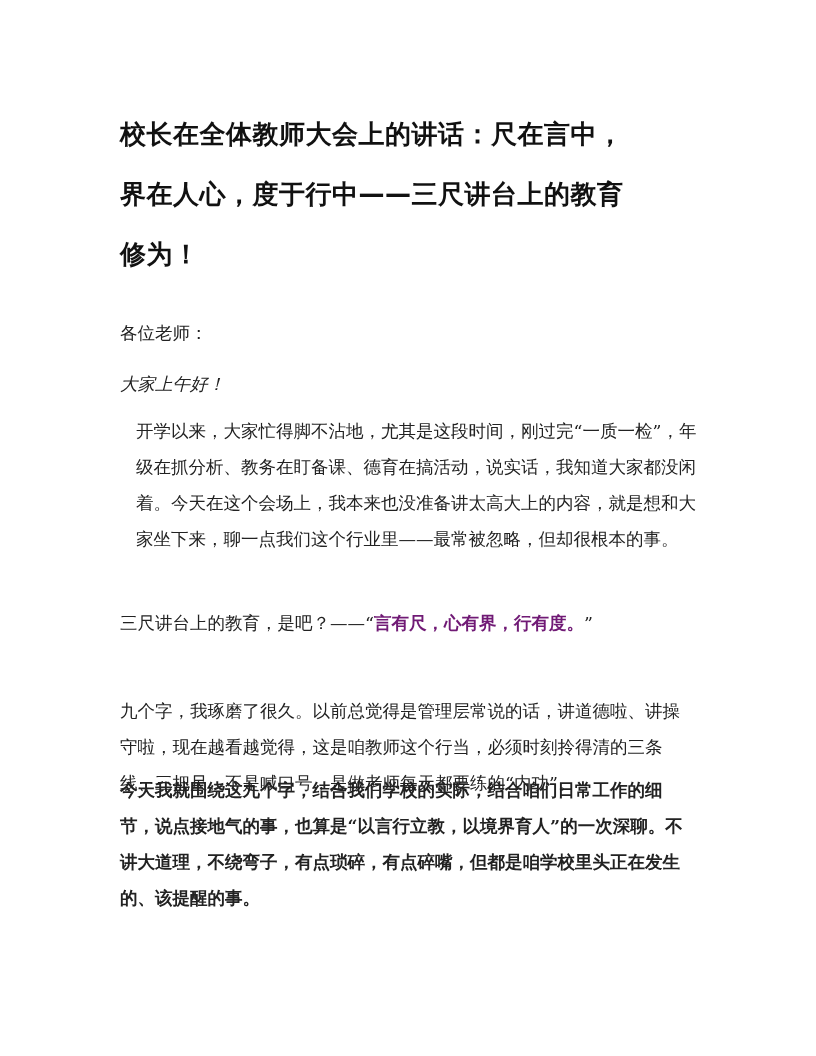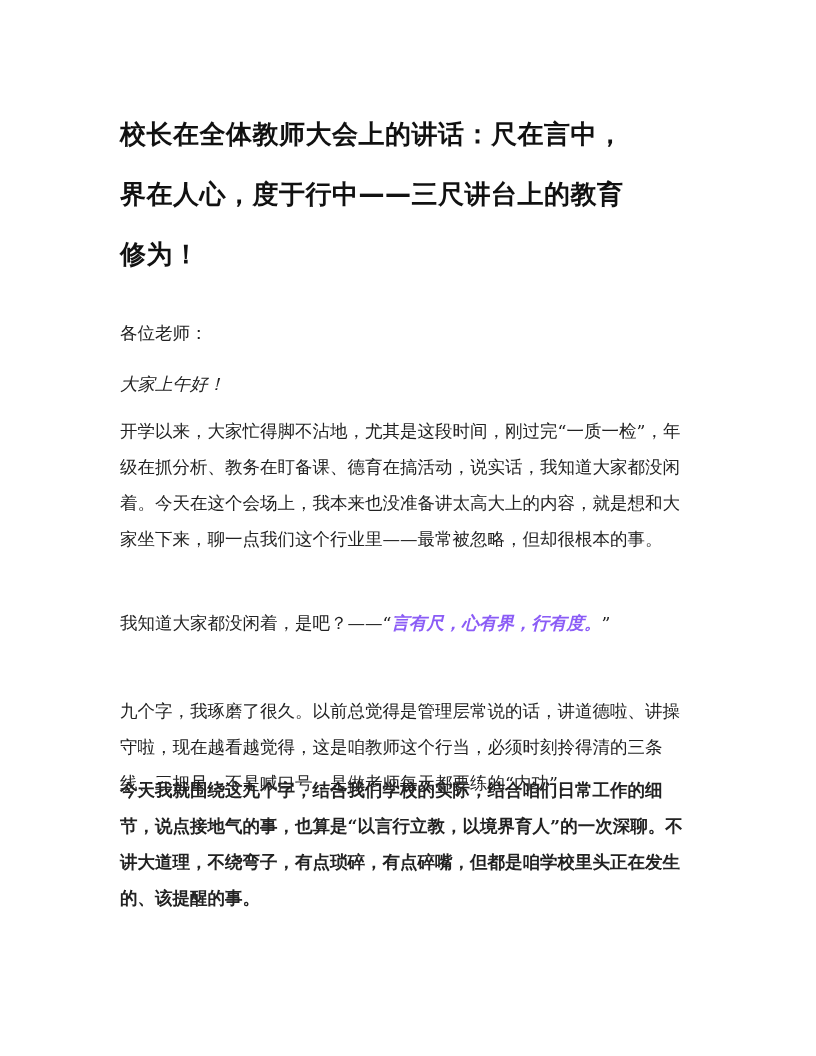--- a/index.html
+++ b/index.html
@@ -7,35 +7,35 @@
   .page { position: absolute; left: 120px; top: 0; width: 580px; }
   .title {
     position: absolute; top: 104px; left: 0; width: 580px;
     font-family: "DejaVu Sans", sans-serif; font-weight: bold;
     font-size: 26px; line-height: 60px; letter-spacing: 0.5px; margin: 0; color: #111;
   }
   .para {
     position: absolute; left: 0; width: 572px; margin: 0;
     font-family: "DejaVu Serif", serif; font-size: 17.5px; line-height: 36px; color: #222;
   }
-  .bold { font-weight: bold; color: #8b5cf6; font-style: italic; }
+  .bold { font-weight: bold; color: #701a75; }
 </style>
 </head>
 <body>
 
 <div class="page">
   <h1 class="title">
     <span>校长在全体教师大会上的讲话：尺在言中，</span><br>
     <span>界在人心，度于行中——三尺讲台上的教育</span><br>
     <span>修为！</span>
   </h1>
 
   <p class="para" style="top:304px;margin-top:11px;">各位老师：</p>
   <p class="para" style="top:366px;font-style:italic;">大家上午好！</p>
 
-  <p class="para" style="top:413px;">开学以来，大家忙得脚不沾地，尤其是这段时间，刚过完“一质一检”，年级在抓分析、教务在盯备课、德育在搞活动，说实话，我知道大家都没闲着。今天在这个会场上，我本来也没准备讲太高大上的内容，就是想和大家坐下来，聊一点我们这个行业里——最常被忽略，但却很根本的事。</p>
+  <p class="para" style="top:413px;margin-left:16px;">开学以来，大家忙得脚不沾地，尤其是这段时间，刚过完“一质一检”，年级在抓分析、教务在盯备课、德育在搞活动，说实话，我知道大家都没闲着。今天在这个会场上，我本来也没准备讲太高大上的内容，就是想和大家坐下来，聊一点我们这个行业里——最常被忽略，但却很根本的事。</p>
 
-  <p class="para" style="top:605px;"><span>我知道大家都没闲着，是吧？——“</span><span class="bold">言有尺，心有界，行有度。</span><span>”</span></p>
+  <p class="para" style="top:605px;"><span>三尺讲台上的教育，是吧？——“</span><span class="bold">言有尺，心有界，行有度。</span><span>”</span></p>
 
   <p class="para" style="top:693px;">九个字，我琢磨了很久。以前总觉得是管理层常说的话，讲道德啦、讲操守啦，现在越看越觉得，这是咱教师这个行当，必须时刻拎得清的三条线、三把尺。不是喊口号，是做老师每天都要练的“内功”。</p>
 
   <p class="para" style="top:772px;font-weight:bold;">今天我就围绕这九个字，结合我们学校的实际，结合咱们日常工作的细节，说点接地气的事，也算是“以言行立教，以境界育人”的一次深聊。不讲大道理，不绕弯子，有点琐碎，有点碎嘴，但都是咱学校里头正在发生的、该提醒的事。</p>
 </div>
 
 </body></html>

